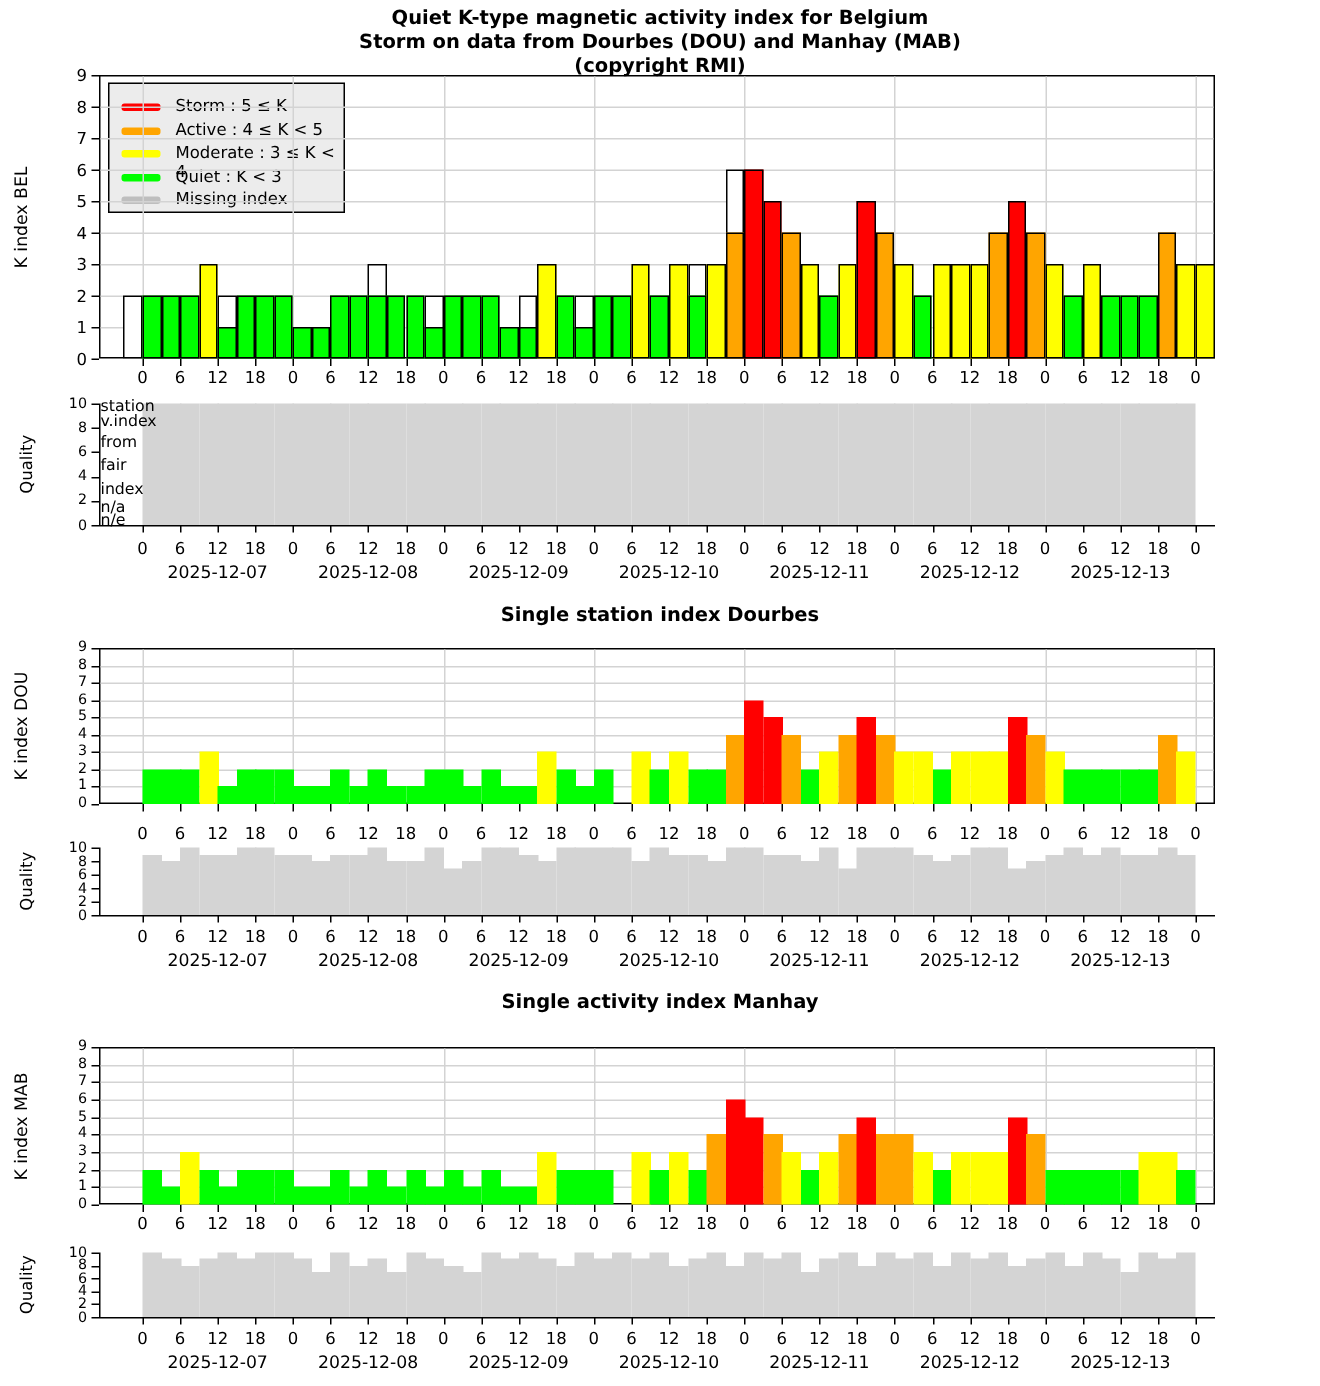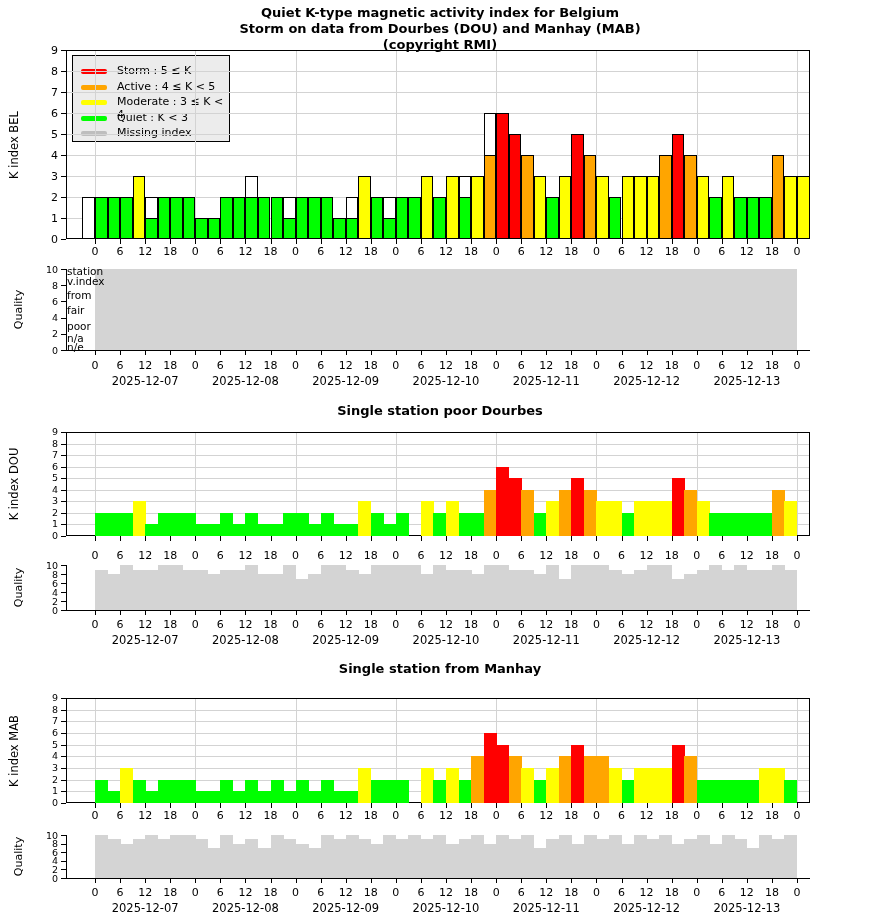--- a/index.html
+++ b/index.html
@@ -19,22 +19,22 @@
   .leg-sw{position:absolute;left:8px;top:5px;width:26px;height:5px;border-radius:2px;}
   .leg-tx{position:absolute;left:44px;top:0;font-size:11px;}
   .band{position:absolute;font-size:10.5px;color:#000;}
 </style>
 </head>
 <body>
 
 <div class="title" style="top:5px;font-size:13px;">Quiet K-type magnetic activity index for Belgium</div>
 <div class="title" style="top:21px;font-size:13px;">Storm on data from Dourbes (DOU) and Manhay (MAB)</div>
 <div class="title" style="top:37px;font-size:13px;">(copyright RMI)</div>
-<div class="title" style="top:403px;font-size:13px;">Single station poor Dourbes</div>
-<div class="title" style="top:661px;font-size:13px;">Single station from Manhay</div>
+<div class="title" style="top:403px;font-size:13px;">Single station index Dourbes</div>
+<div class="title" style="top:661px;font-size:13px;">Single activity index Manhay</div>
 <div id="legend" style="left:72px;top:55px;width:158px;height:87px;">
     <div class="leg-item" style="top: 8px; left: 0px; width: 156px;">
       <div class="leg-sw" style="background: rgb(255, 0, 0);"></div>
       <div class="leg-tx">Storm : 5 ≤ K</div>
     </div>
     <div class="leg-item" style="top: 23.5px; left: 0px; width: 156px;">
       <div class="leg-sw" style="background: rgb(255, 165, 0);"></div>
       <div class="leg-tx">Active : 4 ≤ K &lt; 5</div>
     </div>
     <div class="leg-item" style="top: 39px; left: 0px; width: 156px;">
@@ -309,21 +309,21 @@
     <div class="bar" style="left: 721.786px; top: 269px; width: 13.0357px; height: 81px; background: rgb(212, 212, 212);"></div>
     <div class="bar" style="left: 734.321px; top: 269px; width: 13.0357px; height: 81px; background: rgb(212, 212, 212);"></div>
     <div class="bar" style="left: 746.857px; top: 269px; width: 13.0357px; height: 81px; background: rgb(212, 212, 212);"></div>
     <div class="bar" style="left: 759.393px; top: 269px; width: 13.0357px; height: 81px; background: rgb(212, 212, 212);"></div>
     <div class="bar" style="left: 771.929px; top: 269px; width: 13.0357px; height: 81px; background: rgb(212, 212, 212);"></div>
     <div class="bar" style="left: 784.464px; top: 269px; width: 13.0357px; height: 81px; background: rgb(212, 212, 212);"></div>
     <div class="band" style="left: 67px; top: 264.62px;">station</div>
     <div class="band" style="left: 67px; top: 275.15px;">v.index</div>
     <div class="band" style="left: 67px; top: 288.92px;">from</div>
     <div class="band" style="left: 67px; top: 303.5px;">fair</div>
-    <div class="band" style="left: 67px; top: 319.7px;">poor</div>
+    <div class="band" style="left: 67px; top: 319.7px;">index</div>
     <div class="band" style="left: 67px; top: 331.85px;">n/a</div>
     <div class="band" style="left: 67px; top: 340.76px;">n/e</div>
     <div class="lab" style="left: 83px; top: 359px; width: 24px; text-align: center; font-size: 11px;">0</div>
     <div class="lab" style="left: 108.071px; top: 359px; width: 24px; text-align: center; font-size: 11px;">6</div>
     <div class="lab" style="left: 133.143px; top: 359px; width: 24px; text-align: center; font-size: 11px;">12</div>
     <div class="lab" style="left: 158.214px; top: 359px; width: 24px; text-align: center; font-size: 11px;">18</div>
     <div class="lab" style="left: 183.286px; top: 359px; width: 24px; text-align: center; font-size: 11px;">0</div>
     <div class="lab" style="left: 208.357px; top: 359px; width: 24px; text-align: center; font-size: 11px;">6</div>
     <div class="lab" style="left: 233.429px; top: 359px; width: 24px; text-align: center; font-size: 11px;">12</div>
     <div class="lab" style="left: 258.5px; top: 359px; width: 24px; text-align: center; font-size: 11px;">18</div>

